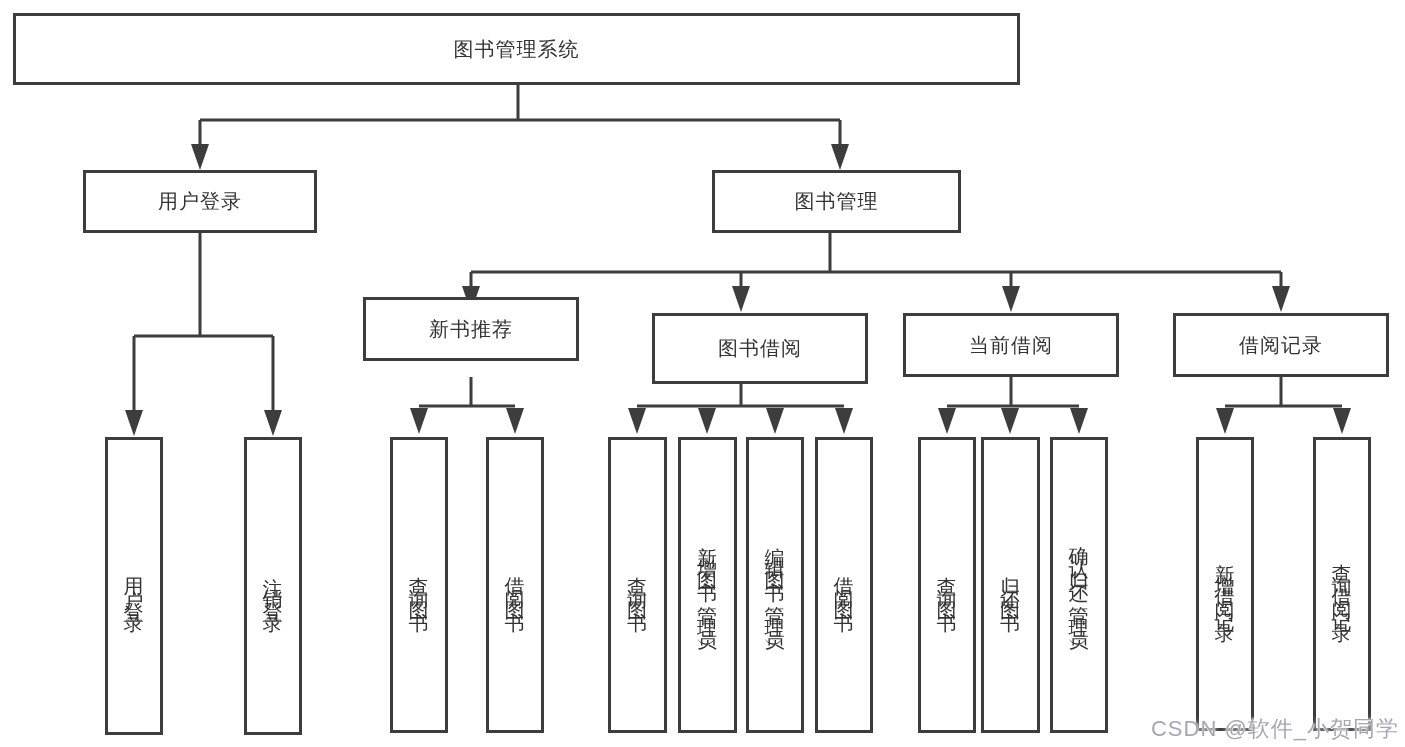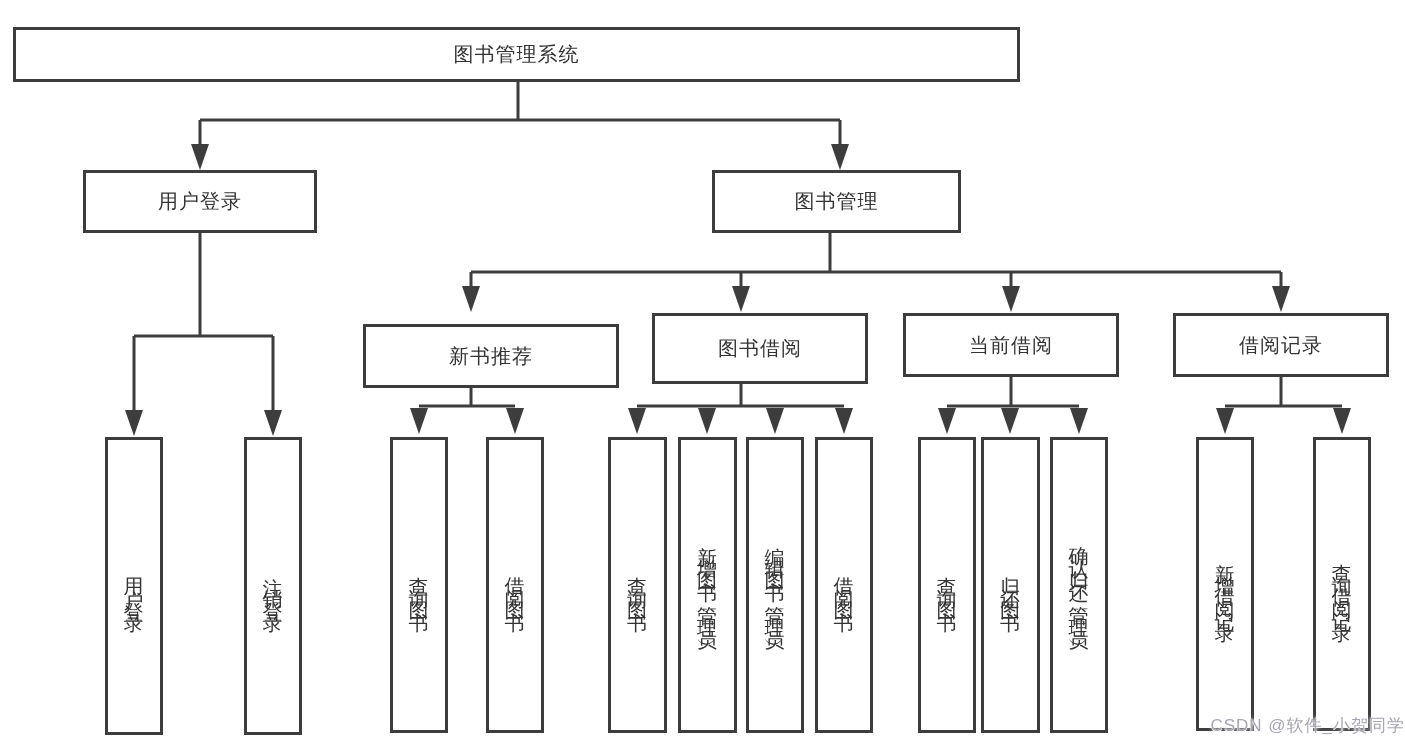--- a/index.html
+++ b/index.html
@@ -56,23 +56,23 @@
   .vbox .vtext {
     writing-mode: vertical-rl;
     text-orientation: mixed;
     letter-spacing: 12px;
     line-height: 1;
     white-space: nowrap;
   }
   .watermark {
     position: absolute;
     top: 714px;
-    right: 0;
+    right: 6px;
     z-index: 3;
-    font-size: 17px;
+    font-size: 22px;
     color: var(--watermark);
     letter-spacing: 1px;
     text-shadow: 0 0 2px #ffffff, 0 0 5px #ffffff, 0 1px 0 #ffffff;
     white-space: nowrap;
   }
 </style>
 </head>
 <body>
 
 <div class="canvas">
@@ -109,32 +109,32 @@
       <polygon points="766,408 784,408 775,434"></polygon>
       <polygon points="835,408 853,408 844,434"></polygon>
       <polygon points="938,408 956,408 947,434"></polygon>
       <polygon points="1001,408 1019,408 1010,434"></polygon>
       <polygon points="1070,408 1088,408 1079,434"></polygon>
       <polygon points="1216,408 1234,408 1225,434"></polygon>
       <polygon points="1333,408 1351,408 1342,434"></polygon>
     </g>
   </svg>
 
-  <div class="node hbox" style="left:13px; top:27px; width:1007px; height:55px">
+  <div class="node hbox" style="left:13px; top:13px; width:1007px; height:72px">
     <span>图书管理系统</span>
   </div>
 
   <div class="node hbox" style="left:83px; top:170px; width:234px; height:63px">
     <span>用户登录</span>
   </div>
   <div class="node hbox" style="left:712px; top:170px; width:249px; height:63px">
     <span>图书管理</span>
   </div>
 
-  <div class="node hbox" style="left:363px; top:324px; width:256px; height:64px">
+  <div class="node hbox" style="left:363px; top:297px; width:216px; height:64px">
     <span>新书推荐</span>
   </div>
   <div class="node hbox" style="left:652px; top:313px; width:216px; height:71px">
     <span>图书借阅</span>
   </div>
   <div class="node hbox" style="left:1173px; top:313px; width:216px; height:64px">
     <span>借阅记录</span>
   </div>
   <div class="node hbox" style="left:903px; top:313px; width:216px; height:64px">
     <span>当前借阅</span>

